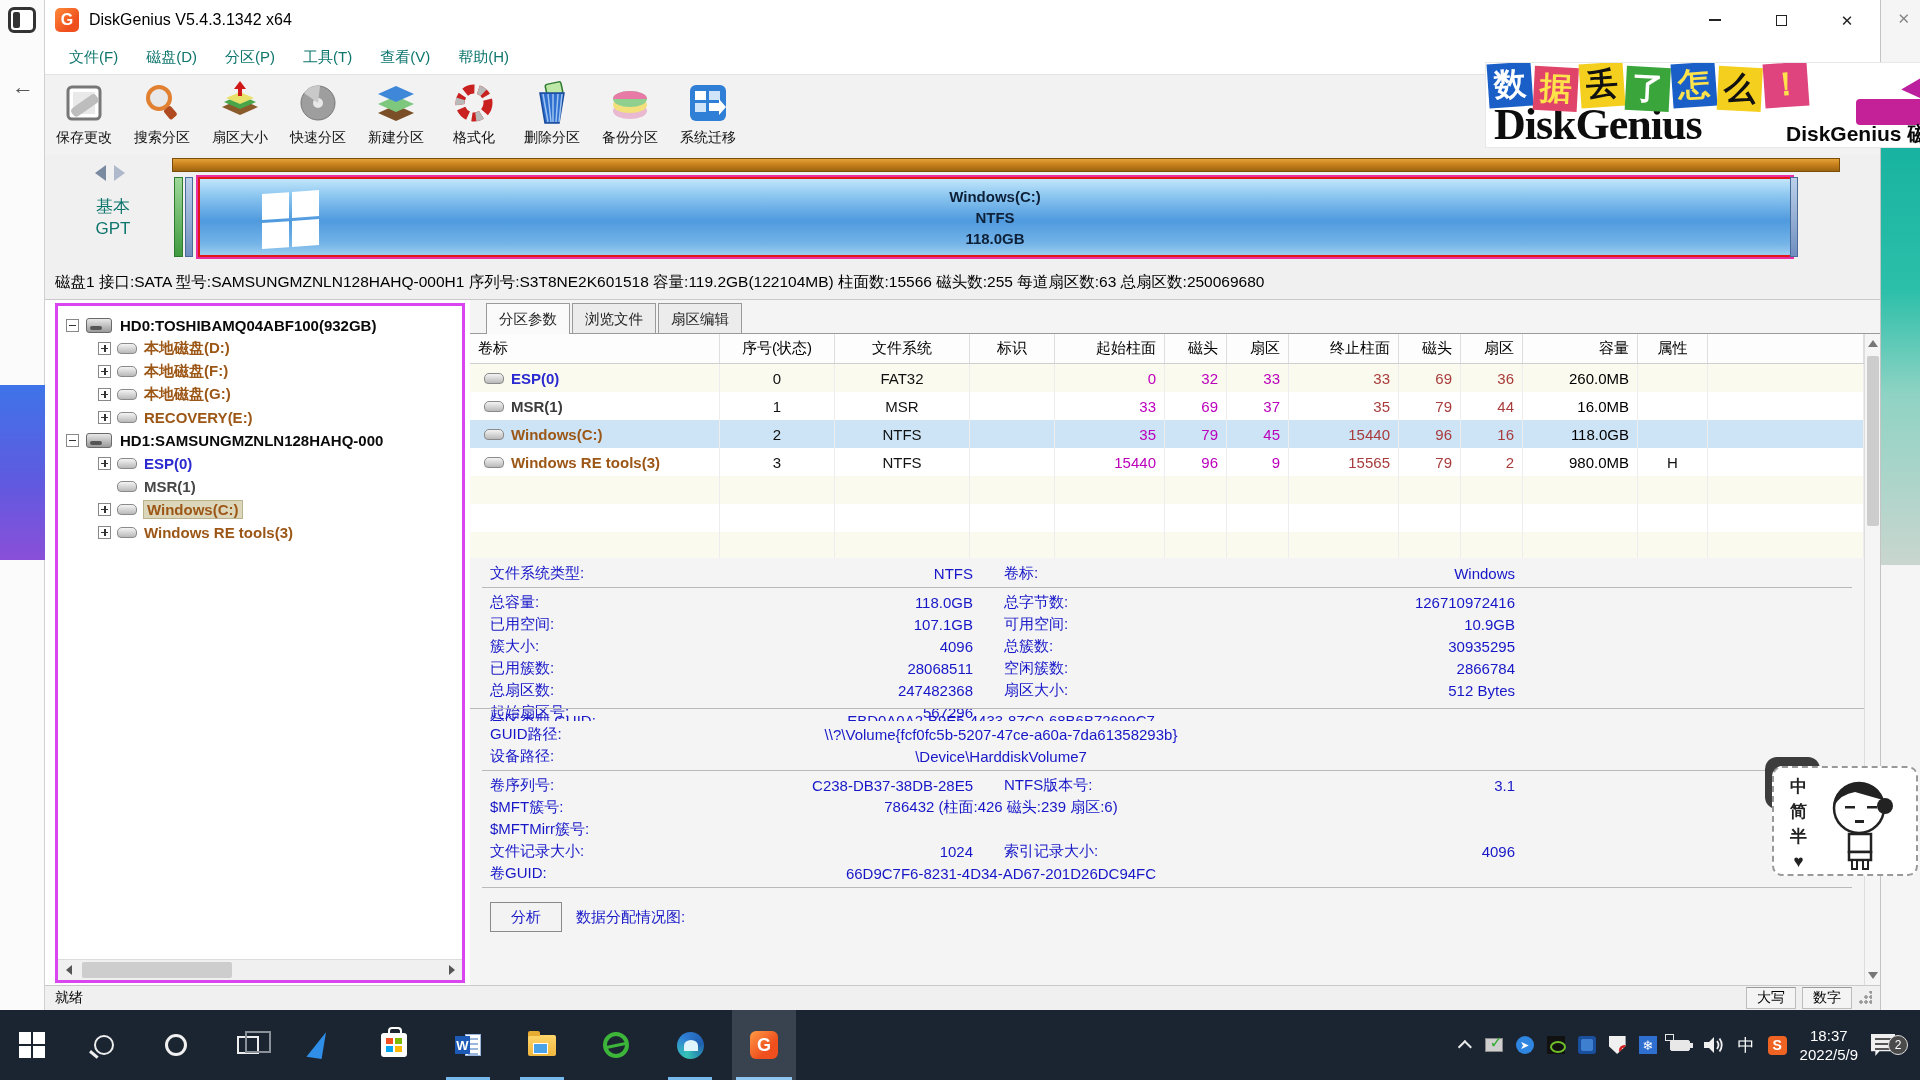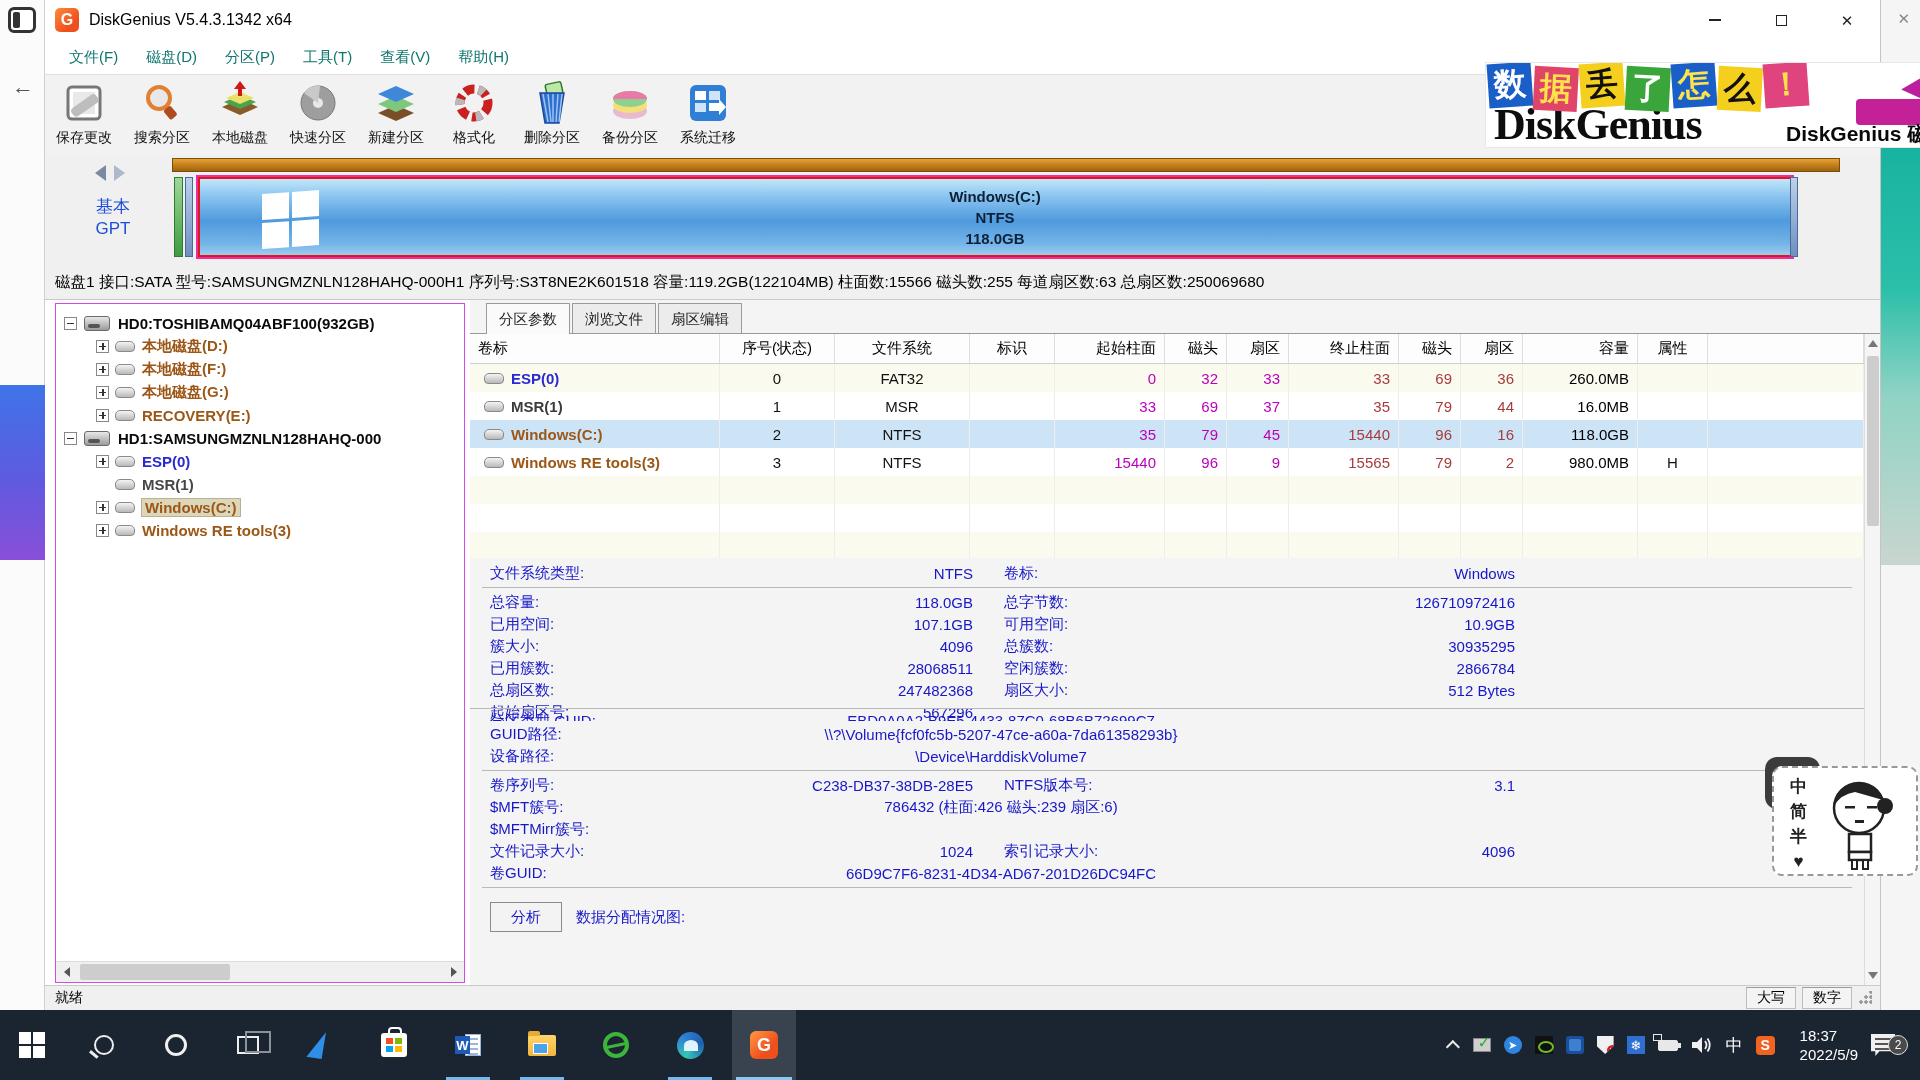--- a/index.html
+++ b/index.html
@@ -50,39 +50,39 @@
   .brand { position:absolute; left:8px; top:36px; font-family:"Liberation Serif","DejaVu Serif",serif; font-weight:700; font-size:44px; color:#0d0d0d; letter-spacing:-1px; }
   .magenta-strip { position:absolute; left:370px; top:36px; width:330px; height:26px; background:#c42098; border-radius:4px; }
   .ribbon { position:absolute; left:415px; top:2px; width:250px; height:36px; background:#bb1f9e; clip-path:polygon(14% 0,100% 0,100% 100%,14% 100%,0 50%); display:flex; align-items:center; justify-content:center; transform:rotate(-3deg); }
   .banner-sub { position:absolute; left:300px; top:57px; font-size:21px; font-weight:700; color:#0a0a0a; white-space:nowrap; }
 
   
   .overview { position:absolute; left:0; top:155px; width:100%; height:110px; background:#f0f0f0; }
   .nav-arrows { position:absolute; left:50px; top:10px; display:flex; gap:8px; }
   .tri-l { width:0; height:0; border-top:8px solid transparent; border-bottom:8px solid transparent; border-right:11px solid #7a8aa0; }
   .tri-r { width:0; height:0; border-top:8px solid transparent; border-bottom:8px solid transparent; border-left:11px solid #aebacb; }
-  .bus-label { position:absolute; left:18px; width:100px; text-align:center; font-size:17px; color:#1d4ed8; }
+  .bus-label { position:absolute; left:18px; width:100px; text-align:center; font-size:17px; color:#0f766e; }
   .bus-top { top:40px; } .bus-bottom { top:64px; }
   .disk-strip { position:absolute; left:127px; top:3px; width:1668px; height:14px; background:linear-gradient(180deg,#e5a23a 0%,#c9821d 45%,#9c6410 100%); border:1px solid #7a4e08; }
   .part-row { position:absolute; left:127px; top:20px; height:84px; width:1668px; }
   .strip { position:absolute; top:2px; height:80px; }
   .strip-esp { left:2px; width:9px; background:linear-gradient(180deg,#9fd89a,#3f9a3f); border:1px solid #2e7a2e; }
   .strip-msr { left:13px; width:8px; background:linear-gradient(180deg,#bcd0ea,#6f8fc0); border:1px solid #4a6a98; }
   .part-main { position:absolute; left:24px; top:0; width:1598px; height:84px; border:2px solid #e82ea0; padding:0; }
   .part-main-inner { width:100%; height:100%; border:2px solid #e01818; background:linear-gradient(180deg,#c2e6fa 0%,#8cc6f0 22%,#4f9ade 55%,#74b4e8 85%,#9ccdf0 100%); position:relative; display:flex; align-items:center; justify-content:center; }
   .win-flag { position:absolute; left:62px; top:13px; width:58px; height:56px; transform:skewY(-4deg); }
   .win-flag div { position:absolute; background:#fff; width:27px; height:26px; }
   .wf1{left:0;top:0;} .wf2{left:30px;top:0;} .wf3{left:0;top:29px;} .wf4{left:30px;top:29px;}
   .part-text { text-align:center; color:#0d2038; font-weight:700; font-size:15px; line-height:21px; }
 
   .diskinfo { position:absolute; left:0; top:265px; width:100%; height:35px; background:#f0f0f0; border-bottom:1px solid #c9c9c9; display:flex; align-items:center; }
   .diskinfo span { margin-left:10px; font-size:15.5px; color:#000; }
 
   
-  .tree { position:absolute; left:10px; top:303px; width:410px; height:680px; background:#fff; border:1px solid #d946ef; overflow:hidden; }
+  .tree { position:absolute; left:10px; top:303px; width:410px; height:680px; background:#fff; border:3px solid #d946ef; overflow:hidden; }
   .tree-item { position:absolute; left:0; height:22px; display:flex; align-items:center; font-weight:700; font-size:15px; white-space:nowrap; }
   .expander { width:13px; height:13px; border:1px solid #888; background:#fff; position:relative; flex:none; }
   .expander::before { content:""; position:absolute; left:2px; top:5px; width:7px; height:1.5px; background:#333; }
   .expander.plus::after { content:""; position:absolute; left:5px; top:2px; width:1.5px; height:7px; background:#333; }
   .disk-ico { width:26px; height:15px; margin:0 8px 0 7px; background:linear-gradient(180deg,#e8e8e8,#9a9a9a); border:1px solid #6a6a6a; border-radius:3px; position:relative; flex:none; }
   .disk-ico::after { content:""; position:absolute; left:3px; bottom:2px; width:12px; height:4px; background:#555; border-radius:2px; }
   .part-ico { width:20px; height:11px; margin:0 7px 0 6px; background:linear-gradient(180deg,#f4f4f4,#b9b9b9); border:1px solid #8a8a8a; border-radius:5px 5px 4px 4px; flex:none; }
   .lbl-disk { color:#0a0a0a; } .lbl-brown { color:#9c5716; } .lbl-blue { color:#2a2ad0; } .lbl-gray { color:#474747; }
   .sel-tan { background:#dcd6bb; outline:1px solid #b9b28d; padding:0 3px; }
   .tree-hscroll { position:absolute; left:0; bottom:0; width:100%; height:21px; background:#f0f0f0; border-top:1px solid #dcdcdc; }
@@ -183,21 +183,21 @@
   .tri-intel { width:18px; height:18px; background:#1a4f9e; border-radius:3px; position:relative; }
   .tri-intel::after { content:""; position:absolute; left:3px; top:3px; width:12px; height:12px; background:#3f7fd0; border-radius:2px; }
   .tri-shield { width:17px; height:18px; background:#f0f0f0; clip-path:polygon(0 0,100% 0,100% 55%,50% 100%,0 55%); position:relative; }
   .tri-shield i { position:absolute; right:-4px; bottom:-2px; width:11px; height:11px; background:#d11a1a; border-radius:50%; color:#fff; font-style:normal; font-size:8px; display:flex; align-items:center; justify-content:center; }
   .tri-snow { width:18px; height:18px; background:#2f6fd0; color:#fff; font-size:13px; display:flex; align-items:center; justify-content:center; }
   .tri-batt { width:20px; height:11px; border:1.5px solid #e8e8e8; border-radius:2px; position:relative; background:#e8e8e8; }
   .tri-batt::after { content:""; position:absolute; right:-4px; top:2px; width:2.5px; height:5px; background:#e8e8e8; }
   .tri-batt::before { content:""; position:absolute; left:-6px; top:-7px; width:7px; height:5px; border:1.5px solid #e8e8e8; background:#1b2531; }
   .tri-ime { color:#fff; font-size:17px; }
   .tri-sogou { width:19px; height:19px; border-radius:4px; background:#f06423; color:#fff; font-weight:700; font-size:14px; display:flex; align-items:center; justify-content:center; }
-  .clock { color:#fff; font-size:15px; line-height:19px; margin-left:12px; }
+  .clock { color:#fff; font-size:15px; text-align:center; line-height:19px; margin-left:0; }
   .notif { position:relative; width:24px; height:22px; background:#f0f0f0; clip-path:polygon(0 0,100% 0,100% 78%,35% 78%,18% 100%,18% 78%,0 78%); }
   .notif-lines { position:absolute; left:4px; top:4px; width:16px; }
   .notif-lines i { display:block; height:2px; background:#555; margin-bottom:3px; }
   .badge { position:absolute; right:-24px; top:8px; width:20px; height:20px; border-radius:50%; background:#4a4a4a; border:1.5px solid #ddd; color:#fff; font-size:12px; display:flex; align-items:center; justify-content:center; }
 
   
   .sogou-blob { position:absolute; left:1765px; top:757px; width:55px; height:52px; background:#3c3c3c; border-radius:12px; }
   .sogou { position:absolute; left:1772px; top:766px; width:146px; height:110px; background:#fff; border:2px dashed #999; border-radius:10px; display:flex; }
   .sogou-chars { display:flex; flex-direction:column; align-items:center; margin:7px 0 0 16px; gap:1px; }
   .sogou-chars span { font-size:17px; font-weight:700; color:#222; line-height:24px; }
@@ -270,21 +270,21 @@
     <div class="tool-btn">
       <span class="tool-ico">
         <svg viewBox="0 0 44 44">
             <polygon points="4,26 22,18 40,26 22,34" fill="#8a5a2a"></polygon>
             <polygon points="6,21 22,14 38,21 22,28" fill="#4aa54a"></polygon>
             <polygon points="8,17 22,11 36,17 22,23" fill="#e8e06a"></polygon>
             <rect x="20" y="3" width="4" height="12" fill="#d01818"></rect>
             <polygon points="22,0 28,8 16,8" fill="#d01818"></polygon>
           </svg>
       </span>
-      <span class="tool-label">本地磁盘</span>
+      <span class="tool-label">扇区大小</span>
     </div>
     <div class="tool-btn">
       <span class="tool-ico">
         <svg viewBox="0 0 44 44">
             <circle cx="22" cy="22" r="17" fill="#9e9e9e"></circle>
             <circle cx="22" cy="22" r="17" fill="none" stroke="#777" stroke-width="1"></circle>
             <circle cx="22" cy="22" r="5" fill="#e8e8e8"></circle>
             <path d="M8 12 A17 17 0 0 1 24 5 L22 22 Z" fill="#c9c9c9"></path>
           </svg>
       </span>

